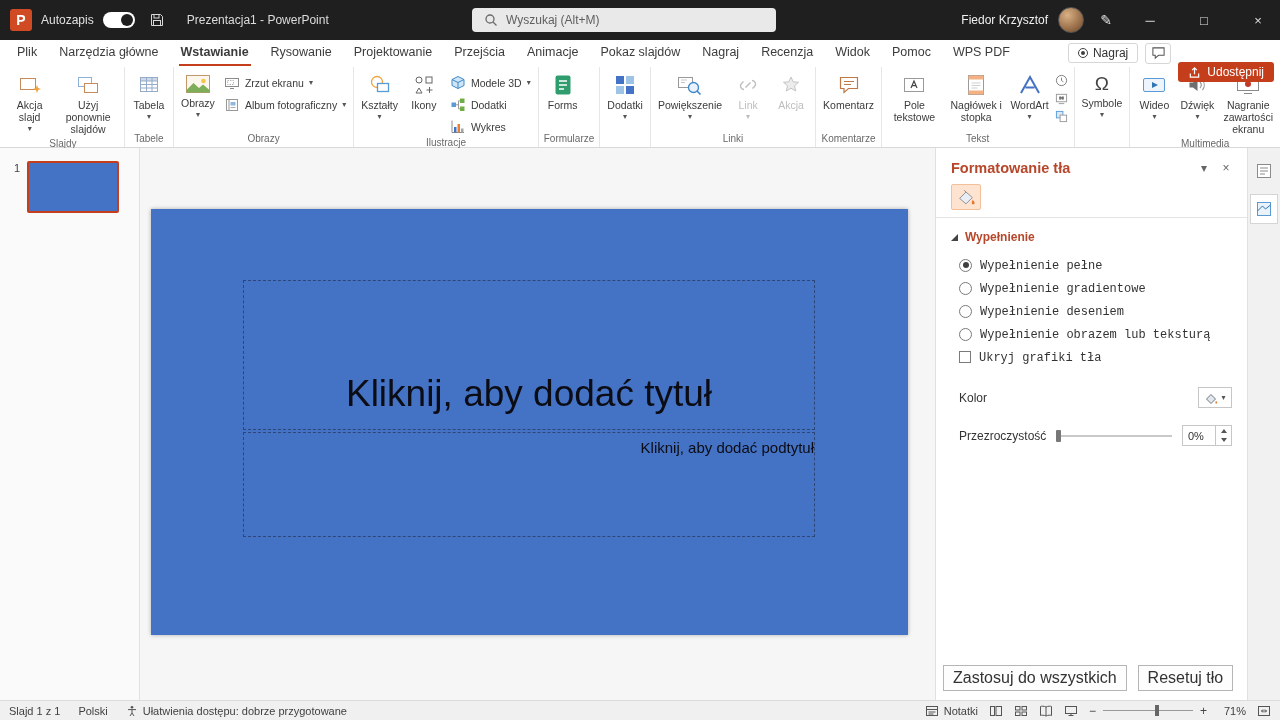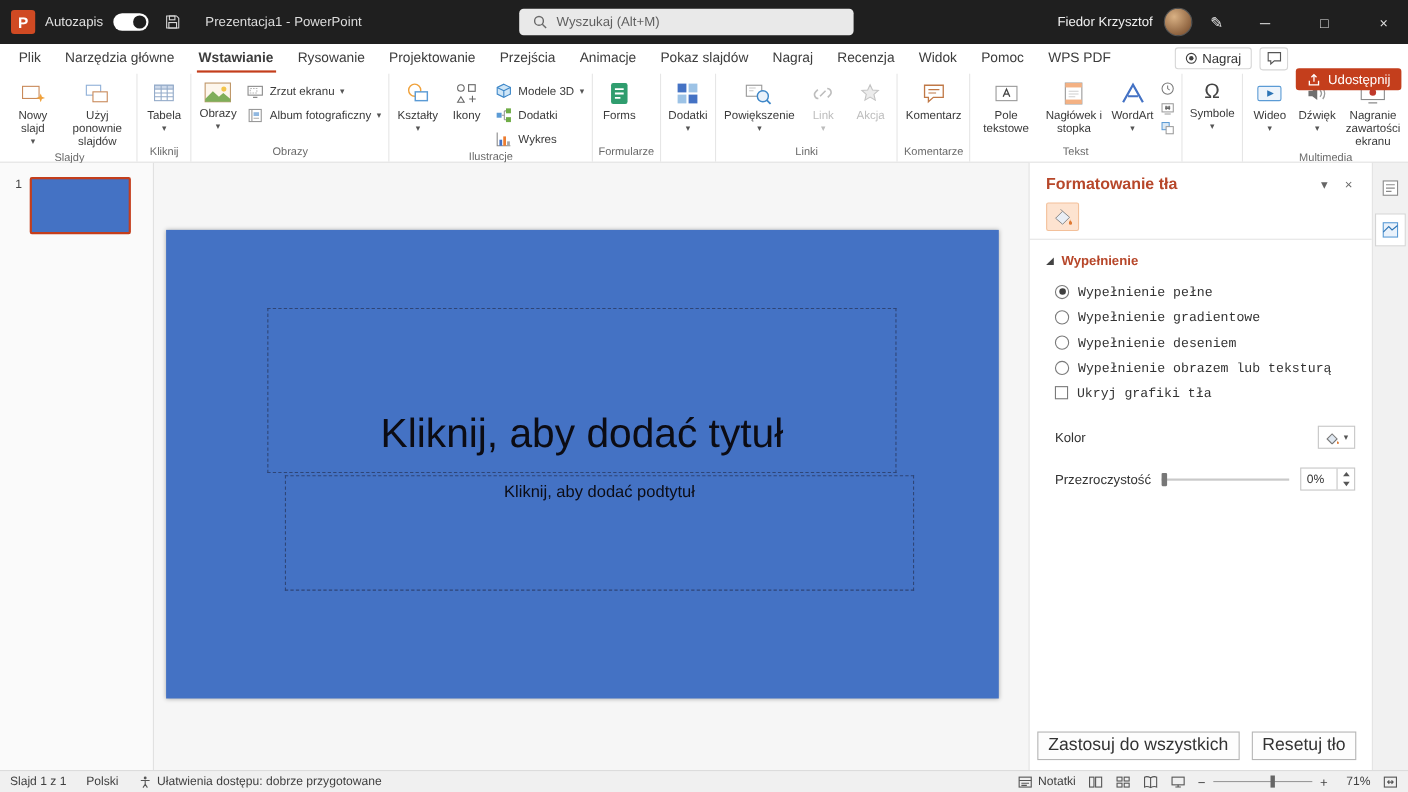--- a/index.html
+++ b/index.html
@@ -69,22 +69,22 @@
   .thumb-row { display:flex; gap:7px; padding-left:10px; align-items:flex-start; cursor:pointer; }
   .thumb-num { font-size:11px; color:#444; width:10px; text-align:right; padding-top:1px; }
   .thumb { width:92px; height:52px; background:var(--slide-blue); border:2px solid var(--accent); border-radius:2px; }
   .canvas { flex:1; position:relative; background:#f6f6f6; }
   .slide { position:absolute; left:11px; top:61px; width:757px; height:426px; background:var(--slide-blue);
            box-shadow:0 0 4px rgba(0,0,0,.3); }
   .title-ph { position:absolute; left:92px; top:71px; width:572px; height:150px;
               border:1px dashed rgba(25,25,45,.5); display:flex; align-items:flex-end; justify-content:center;
               padding-bottom:14px; cursor:text; }
   .title-ph span { font-size:37px; color:#0c0c14; }
-  .subtitle-ph { position:absolute; left:108px; top:223px; width:572px; height:105px;
-                 border:1px dashed rgba(25,25,45,.5); display:flex; align-items:flex-start; justify-content:center;
+  .subtitle-ph { position:absolute; left:92px; top:223px; width:572px; height:105px;
+                 border:1px dashed rgba(25,25,45,.5); display:flex; align-items:flex-start; justify-content:flex-end;
                  padding-top:6px; cursor:text; }
   .subtitle-ph span { font-size:15px; color:#0c0c14; }
 
   
   .panel { width:312px; background:#fff; border-left:1px solid #e0e0e0; position:relative; font-size:12px; }
   .panel-header { display:flex; align-items:center; padding:12px 10px 2px 15px; }
   .panel-title { font-size:14.5px; font-weight:bold; color:var(--panel-title); flex:1; }
   .ph-btn { width:22px; text-align:center; color:#666; font-size:12px; cursor:pointer; }
   .bucket-tab { margin:6px 0 7px 15px; width:30px; height:26px; background:#fde3d0; border:1px solid #f3c09a;
                 display:flex; align-items:center; justify-content:center; cursor:pointer; border-radius:2px; }
@@ -211,21 +211,21 @@
 
   <div class="group">
     <div class="group-body">
       <div class="big-btn">
         <span>
             <svg width="24" height="24" viewBox="0 0 24 24">
               <rect x="2.5" y="5.5" width="15" height="11" fill="#fff" stroke="#c98a5a"></rect>
               <path d="M19 12l1.1 2.9 2.9 1.1-2.9 1.1-1.1 2.9-1.1-2.9-2.9-1.1 2.9-1.1z" fill="#f0a23c"></path>
             </svg>
           </span>
-        <span class="lbl">Nowy slajd</span>
+        <span class="lbl">Akcja slajd</span>
         <span class="chev">▾</span>
       </div>
       <div class="big-btn">
         <span>
             <svg width="24" height="24" viewBox="0 0 24 24">
               <rect x="2.5" y="4.5" width="13" height="9" fill="#fff" stroke="#8fb0d8"></rect>
               <rect x="8.5" y="10.5" width="13" height="9" fill="#fff" stroke="#c98a5a"></rect>
             </svg>
           </span>
         <span class="lbl">Użyj ponownie slajdów</span>
@@ -241,21 +241,21 @@
             <svg width="24" height="24" viewBox="0 0 24 24">
               <rect x="3.5" y="4.5" width="17" height="14" fill="#fff" stroke="#94abc9"></rect>
               <rect x="3.5" y="4.5" width="17" height="3.5" fill="#cdd9ea" stroke="#94abc9"></rect>
               <path d="M3.5 11.5h17M3.5 15h17M9.5 4.5v14M15 4.5v14" stroke="#94abc9" fill="none"></path>
             </svg>
           </span>
         <span class="lbl">Tabela</span>
         <span class="chev">▾</span>
       </div>
     </div>
-    <div class="group-label">Kliknij</div>
+    <div class="group-label">Tabele</div>
   </div>
 
   <div class="group">
     <div class="group-body">
       <div class="big-btn">
         <span>
             <svg width="26" height="22" viewBox="0 0 26 22">
               <rect x="1.5" y="2.5" width="23" height="17" fill="#fdf6ec" stroke="#c0986a"></rect>
               <circle cx="18.5" cy="8" r="2.3" fill="#f3c54b"></circle>
               <path d="M1.5 17l7-7 5.5 5 4-3.5 6.5 5.5v2.5H1.5z" fill="#7fae5a"></path>

